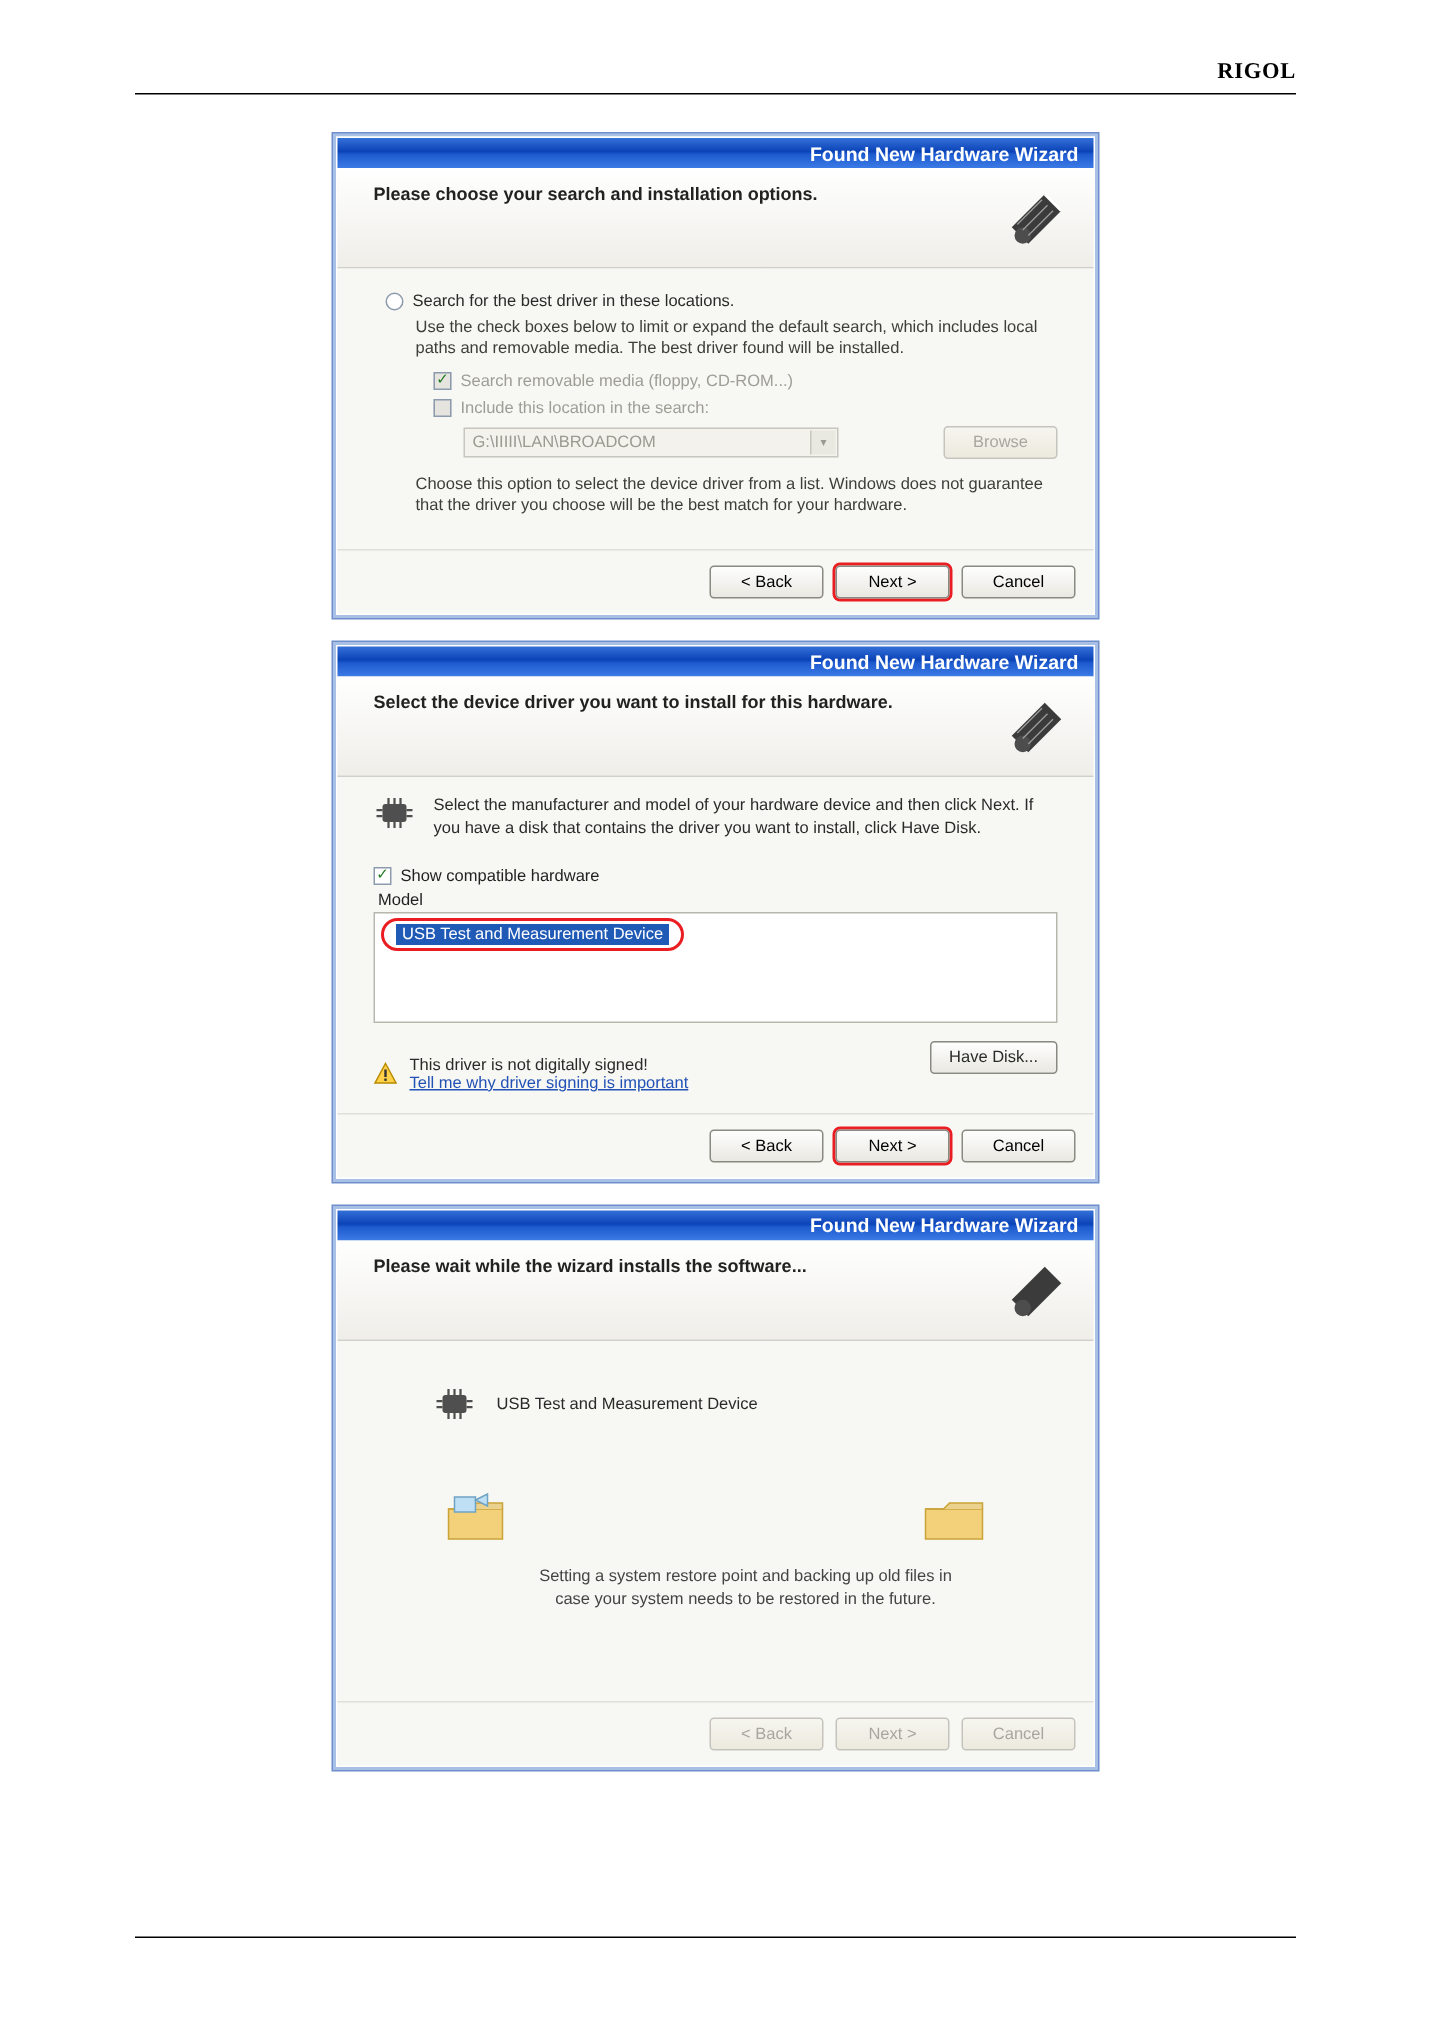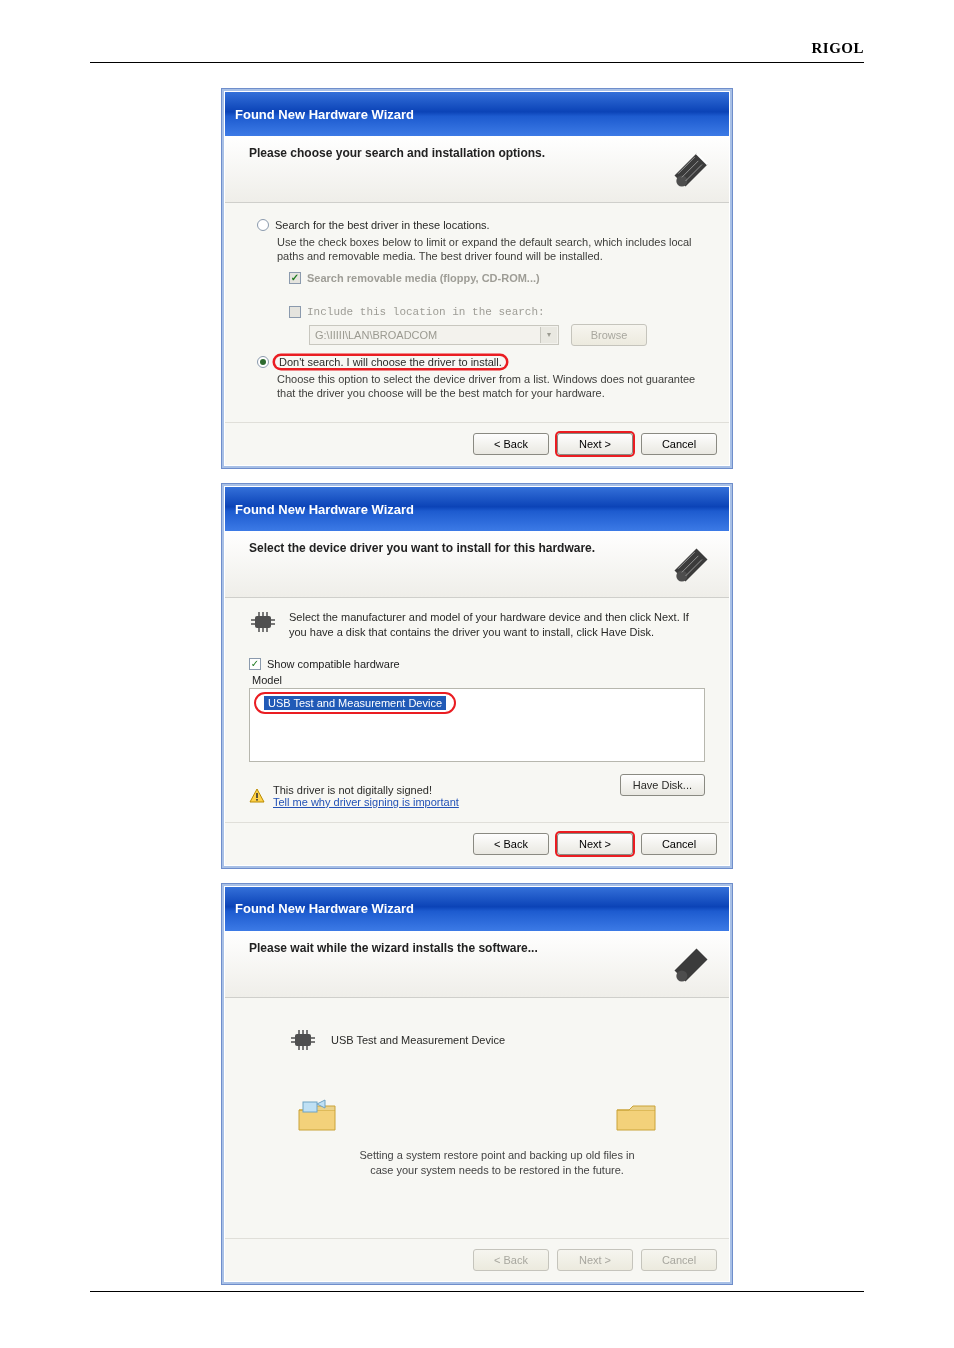--- a/index.html
+++ b/index.html
@@ -43,28 +43,29 @@
     gap: 20px;
   }
 
   .dlg {
     width: 506px;
     border: 1px solid #fff;
     box-shadow: 0 0 0 2px #a8c0e6, 0 0 0 3px #6f8ecb;
     background: #f7f7f3;
   }
   .title-bar {
-    height: 44px;
+    height: 20px;
     display: flex;
     align-items: center;
     padding: 0 10px;
     color: #fff;
     font-weight: bold;
     font-size: 13px;
     background: linear-gradient(to bottom, #3470d9 0%, #0b43b7 45%, #1d5bcf 55%, #3c7ae6 100%);
+    justify-content: flex-end;
   }
   .body {
     padding: 12px 24px 14px 24px;
     background: #f7f7f3;
     color: #2a2a28;
     font-size: 11px;
   }
   .hdr-row {
     display: flex;
     justify-content: space-between;
@@ -161,45 +162,37 @@
         </div>
       </div>
       <div class="body">
         <div class="radio-row">
           <span class="radio-shell"></span>
           <span>Search for the best driver in these locations.</span>
         </div>
         <div class="sub-desc">Use the check boxes below to limit or expand the default search, which includes local paths and removable media. The best driver found will be installed.</div>
 
         <div class="sub-indent">
-          <div class="sub-row" style="margin-bottom:22px;font-weight:bold;">
+          <div class="sub-row" style="margin-bottom:6px;">
             <span class="check-shell disabled checked"></span>
             <span>Search removable media (floppy, CD-ROM...)</span>
           </div>
-          <div class="sub-row" style="margin-bottom:6px;font-family:Liberation Mono, monospace;">
+          <div class="sub-row" style="margin-bottom:6px;">
             <span class="check-shell disabled"></span>
             <span>Include this location in the search:</span>
           </div>
-          <div style="display:flex;gap:12px;align-items:center;margin-left:20px;margin-bottom:10px;">
+          <div style="display:flex;gap:12px;align-items:center;margin-left:20px;margin-bottom:10px;justify-content:space-between;">
             <div class="combo">
               <span>G:\IIIII\LAN\BROADCOM</span>
               <span class="combo-arrow">▾</span>
             </div>
             <span class="btn disabled">Browse</span>
           </div>
         </div>
 
-        <div class="radio-row" style="margin-top:4px;">
-          <span class="radio-shell selected"></span>
-          <span>
-            <span class="ring-red-oval" style="display:inline-block;">
-              <span>Don't search. I will choose the driver to install.</span>
-            </span>
-          </span>
-        </div>
         <div class="sub-desc">Choose this option to select the device driver from a list.  Windows does not guarantee that the driver you choose will be the best match for your hardware.</div>
       </div>
       <div class="btn-row">
         <span class="btn">&lt; Back</span>
         <span class="btn ring-red">Next &gt;</span>
         <span class="btn">Cancel</span>
       </div>
     </div>
 
     <div class="dlg">

